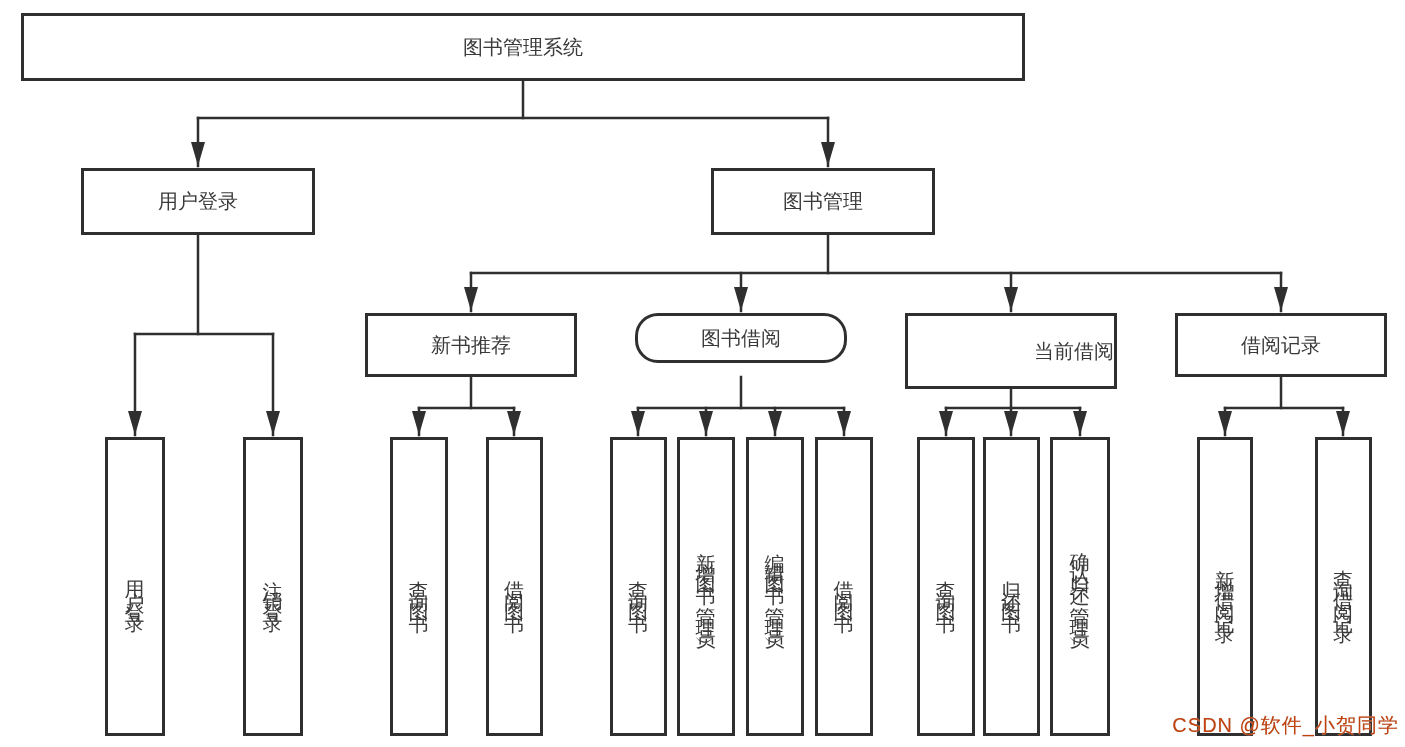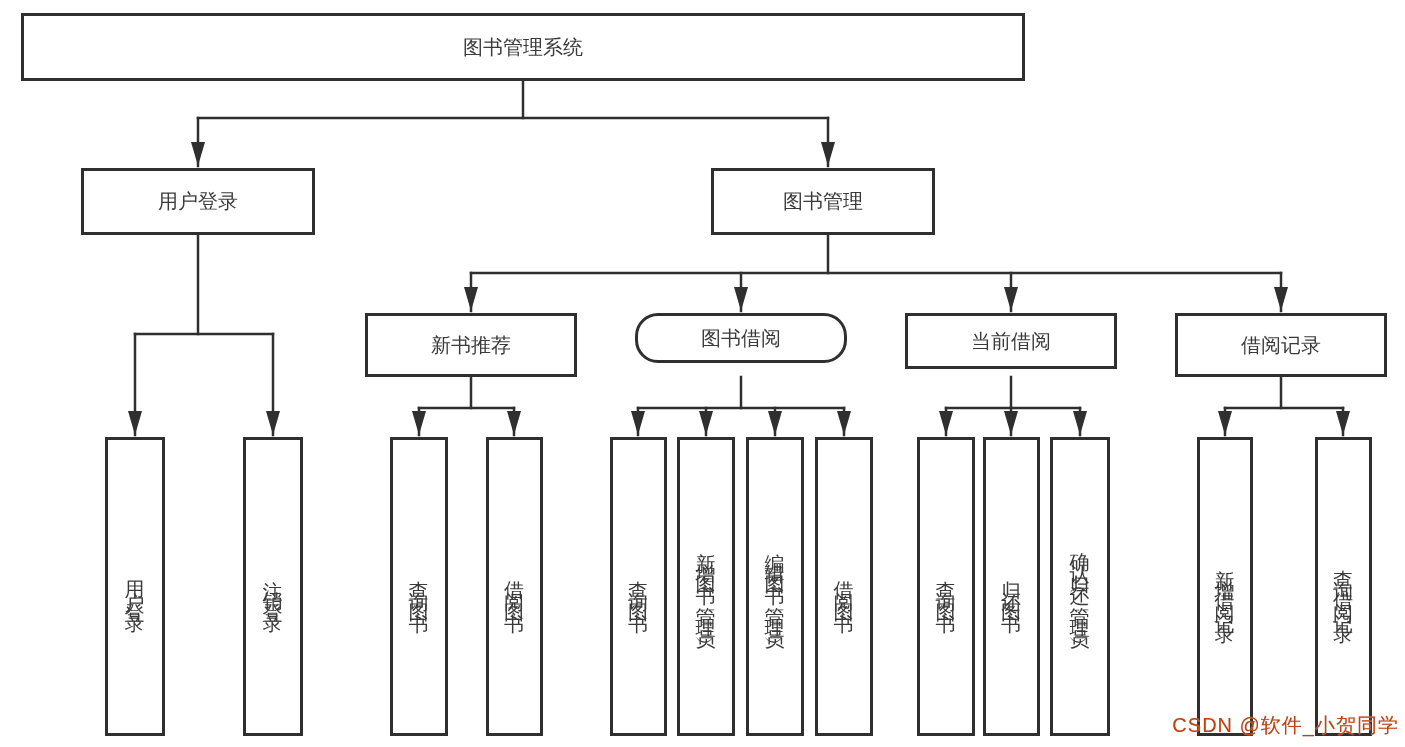--- a/index.html
+++ b/index.html
@@ -106,21 +106,21 @@
   <div class="node" style="left:711px; top:168px; width:224px; height:67px;text-align:right;">
     <span>图书管理</span>
   </div>
 
   <div class="node" style="left:365px; top:313px; width:212px; height:64px;">
     <span>新书推荐</span>
   </div>
   <div class="node" style="left:635px; top:313px; width:212px; height:50px;border-radius:23px;">
     <span>图书借阅</span>
   </div>
-  <div class="node" style="left:905px; top:313px; width:212px; height:56px;">
+  <div class="node" style="left:905px; top:313px; width:212px; height:76px;justify-content:flex-end;">
     <span>当前借阅</span>
   </div>
   <div class="node" style="left:1175px; top:313px; width:212px; height:64px;align-items:center;">
     <span>借阅记录</span>
   </div>
 
   <div class="node v" style="left:105px; top:437px; width:60px; height:299px;">
     <span>用户登录</span>
   </div>
   <div class="node v" style="left:243px; top:437px; width:60px; height:299px;">

